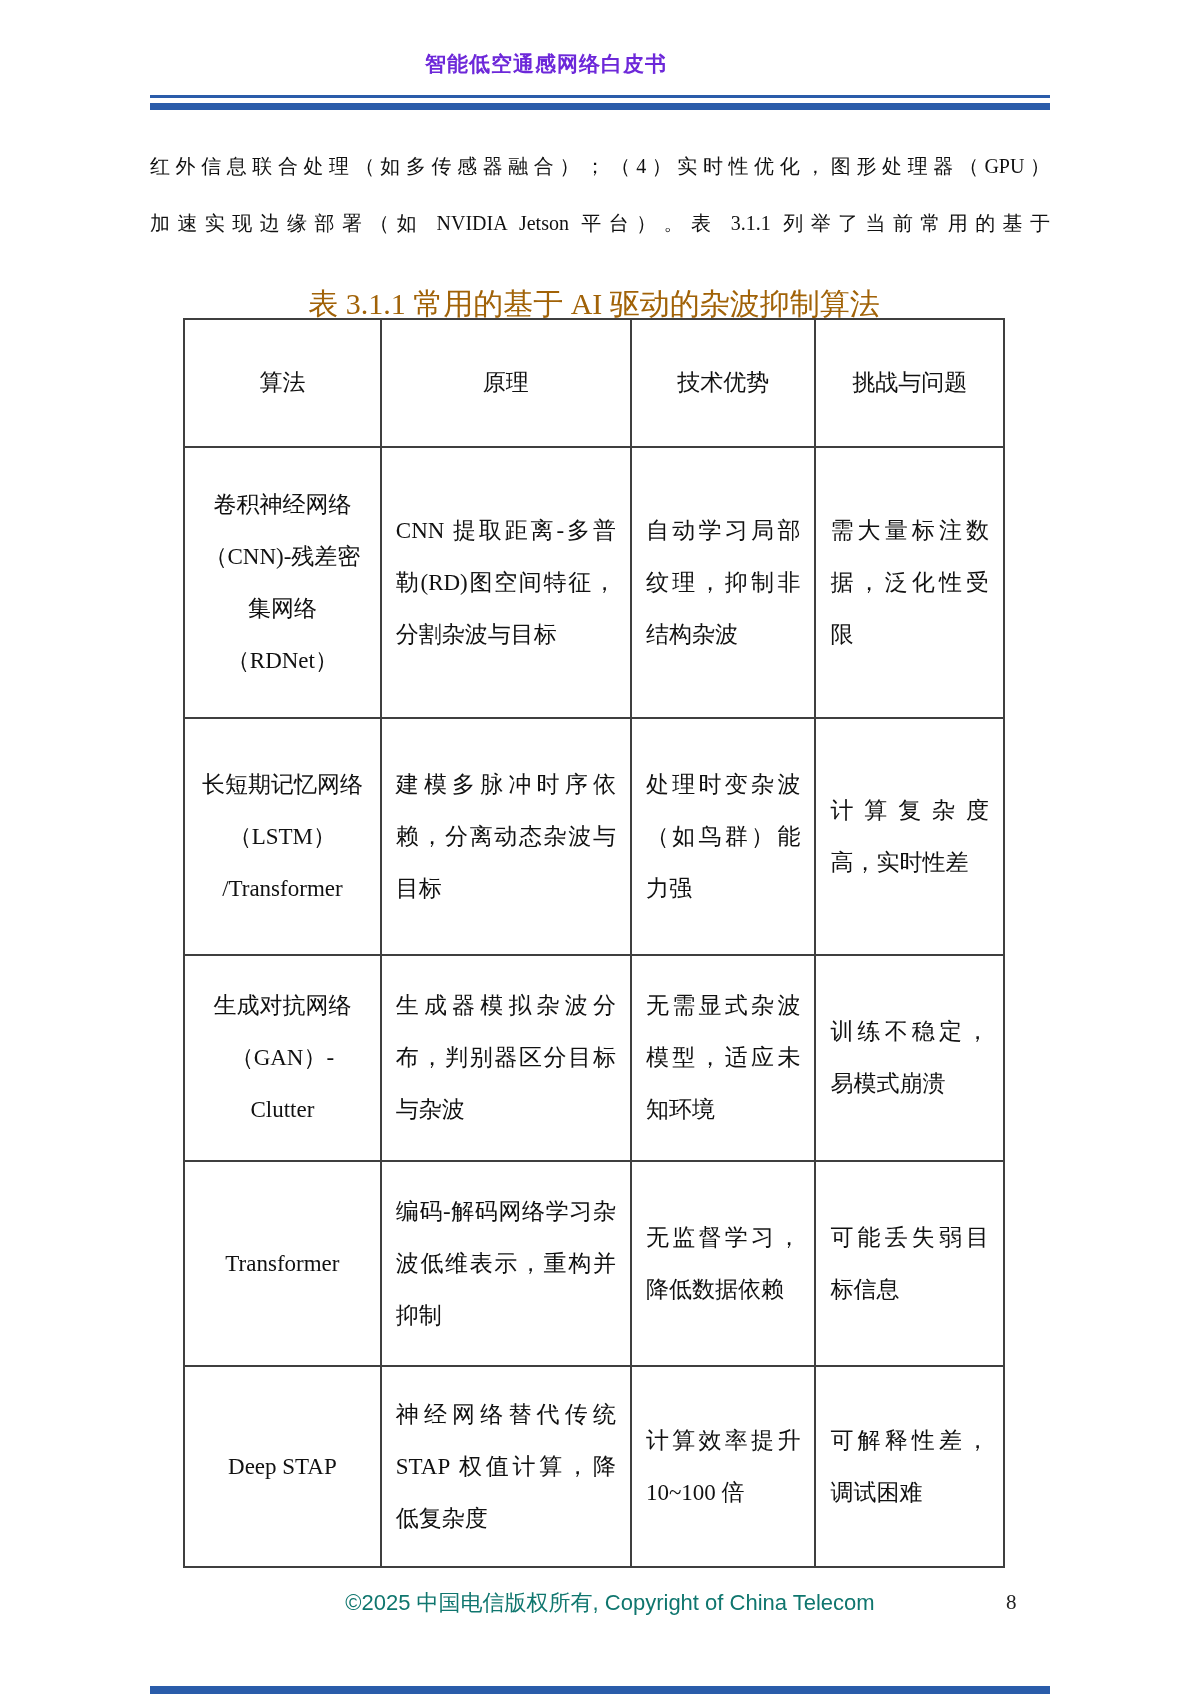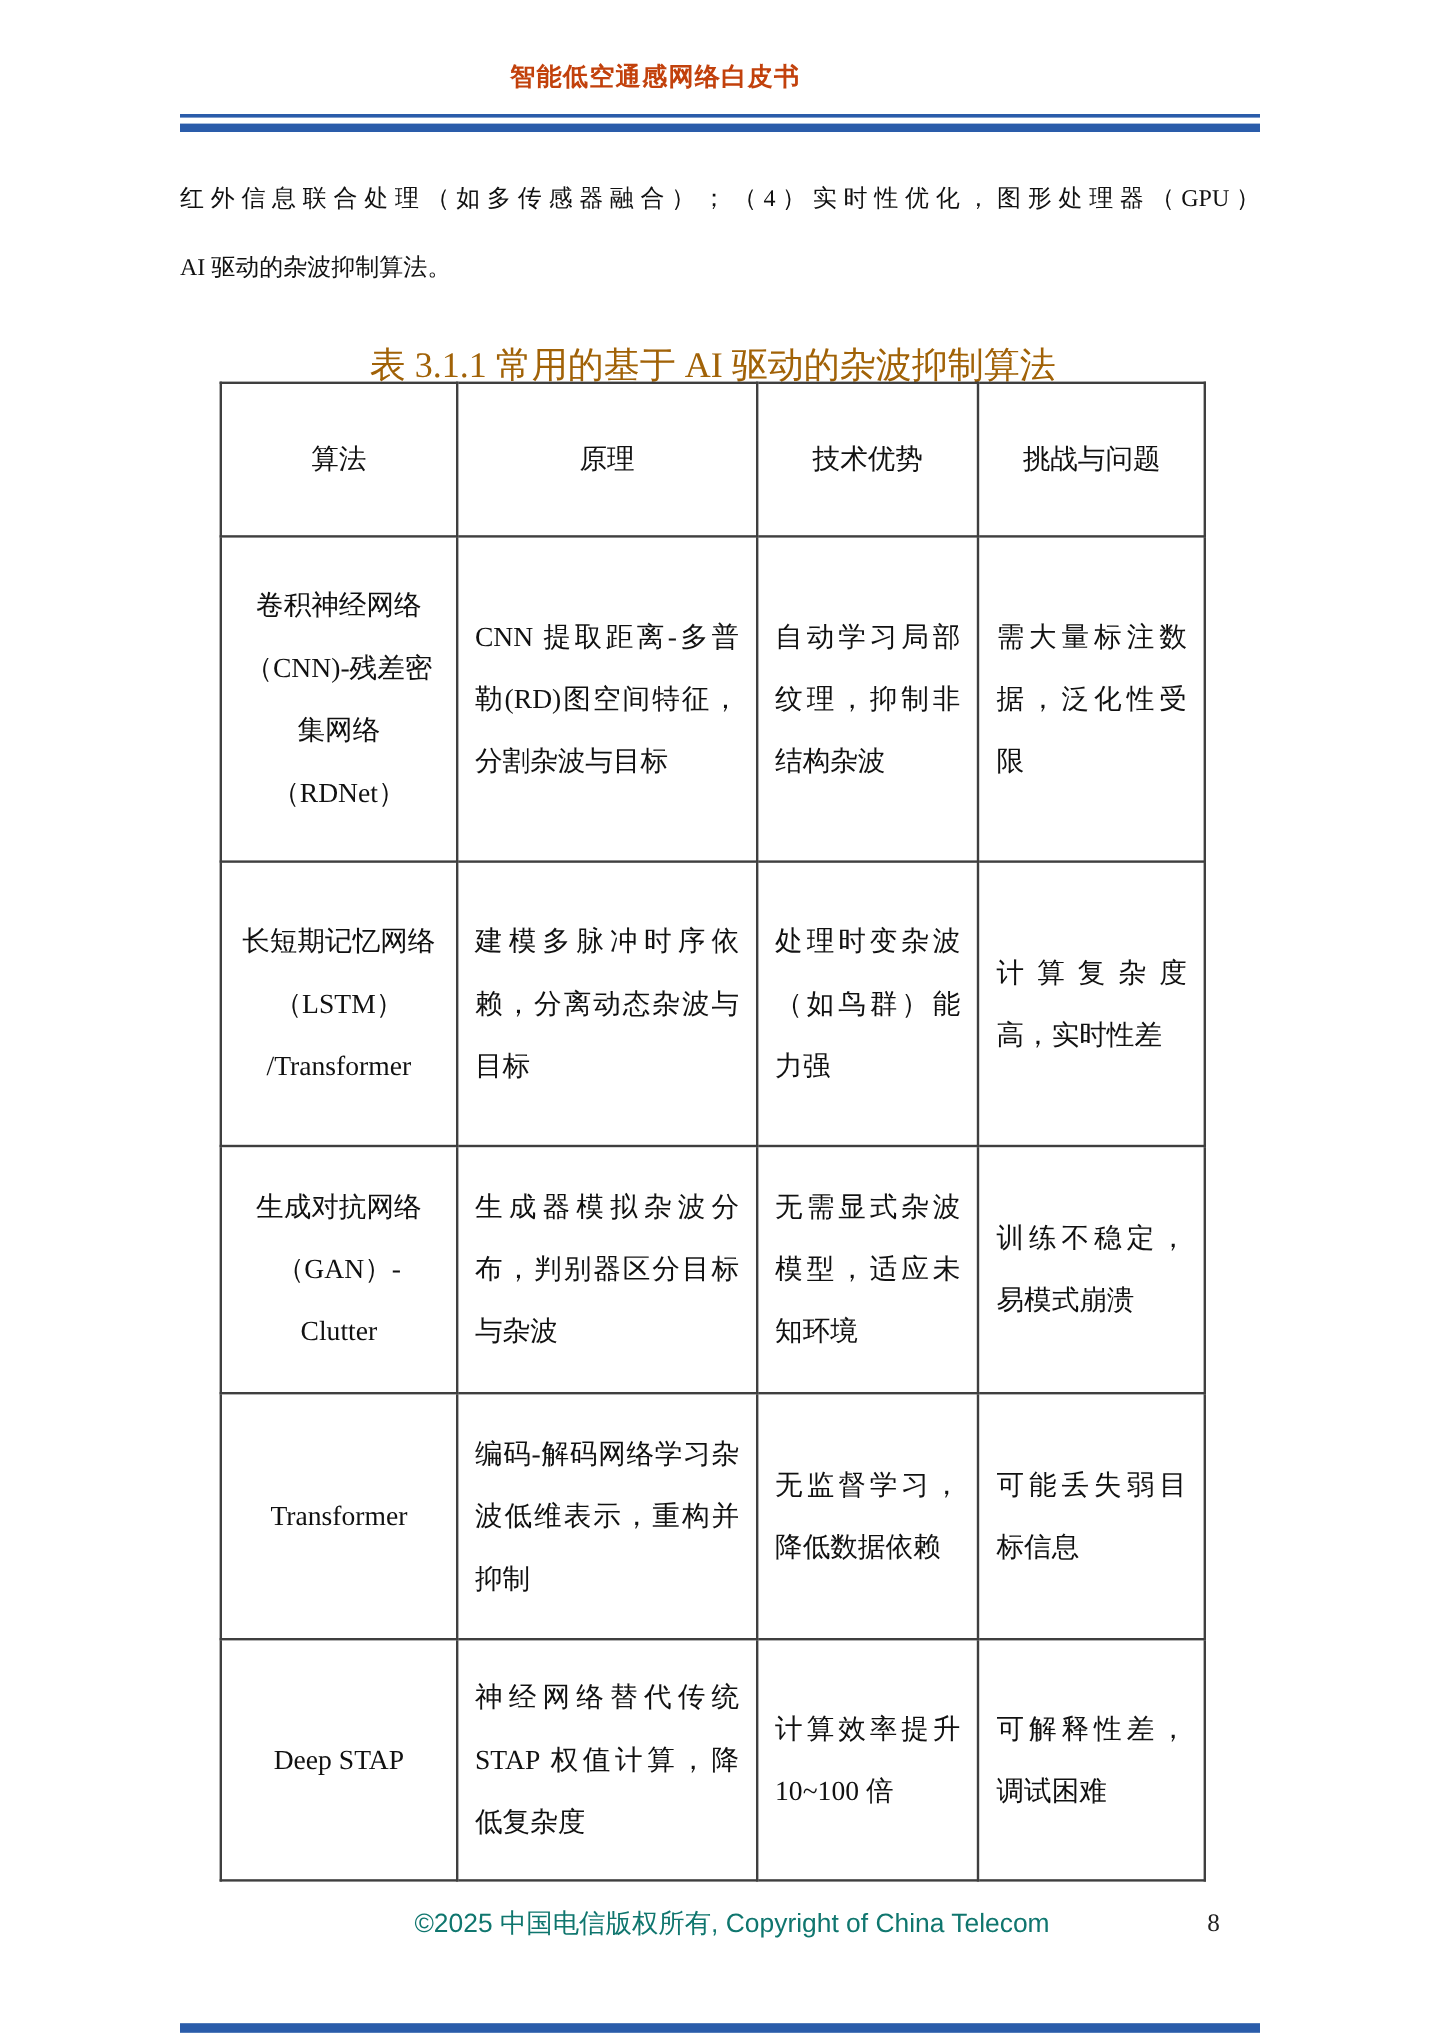--- a/index.html
+++ b/index.html
@@ -3,21 +3,21 @@
 <meta charset="utf-8">
 <style>
   html,body{margin:0;padding:0;}
   body{
     width:1200px;height:1698px;background:#ffffff;position:relative;
     font-family:"Liberation Serif", serif;color:#151515;overflow:hidden;
   }
   .doc-title{
     position:absolute;top:50px;left:0;width:1092px;text-align:center;
     font-family:"Liberation Sans", sans-serif;font-size:21px;font-weight:600;
-    color:#c2410c;letter-spacing:1px;
+    color:#6d28d9;letter-spacing:1px;
   }
   .rule{position:absolute;left:150px;width:900px;background:#2a5caa;}
   .rule.thin{top:95px;height:3px;}
   .rule.thick{top:103px;height:7px;}
   .paragraph{
     position:absolute;top:138px;left:150px;width:900px;
     font-size:20px;color:#111;
   }
   .pline{height:57px;line-height:57px;}
   .pline.full{text-align:justify;text-align-last:justify;}
@@ -56,21 +56,21 @@
 </style>
 </head>
 <body>
 
 <div class="doc-title">智能低空通感网络白皮书</div>
 <div class="rule thin"></div>
 <div class="rule thick"></div>
 
 <div class="paragraph">
   <div class="pline full">红外信息联合处理（如多传感器融合）；（4）实时性优化，图形处理器（GPU）</div>
-  <div class="pline">AI 驱动的杂波抑制算法。</div>
+  <div class="pline full">加速实现边缘部署（如 NVIDIA Jetson 平台）。表 3.1.1 列举了当前常用的基于</div>
 </div>
 
 <div class="caption">表 3.1.1 常用的基于 AI 驱动的杂波抑制算法</div>
 
 <table class="algo">
   <colgroup>
       <col class="c1">
       <col class="c2">
       <col class="c3">
       <col class="c4">

